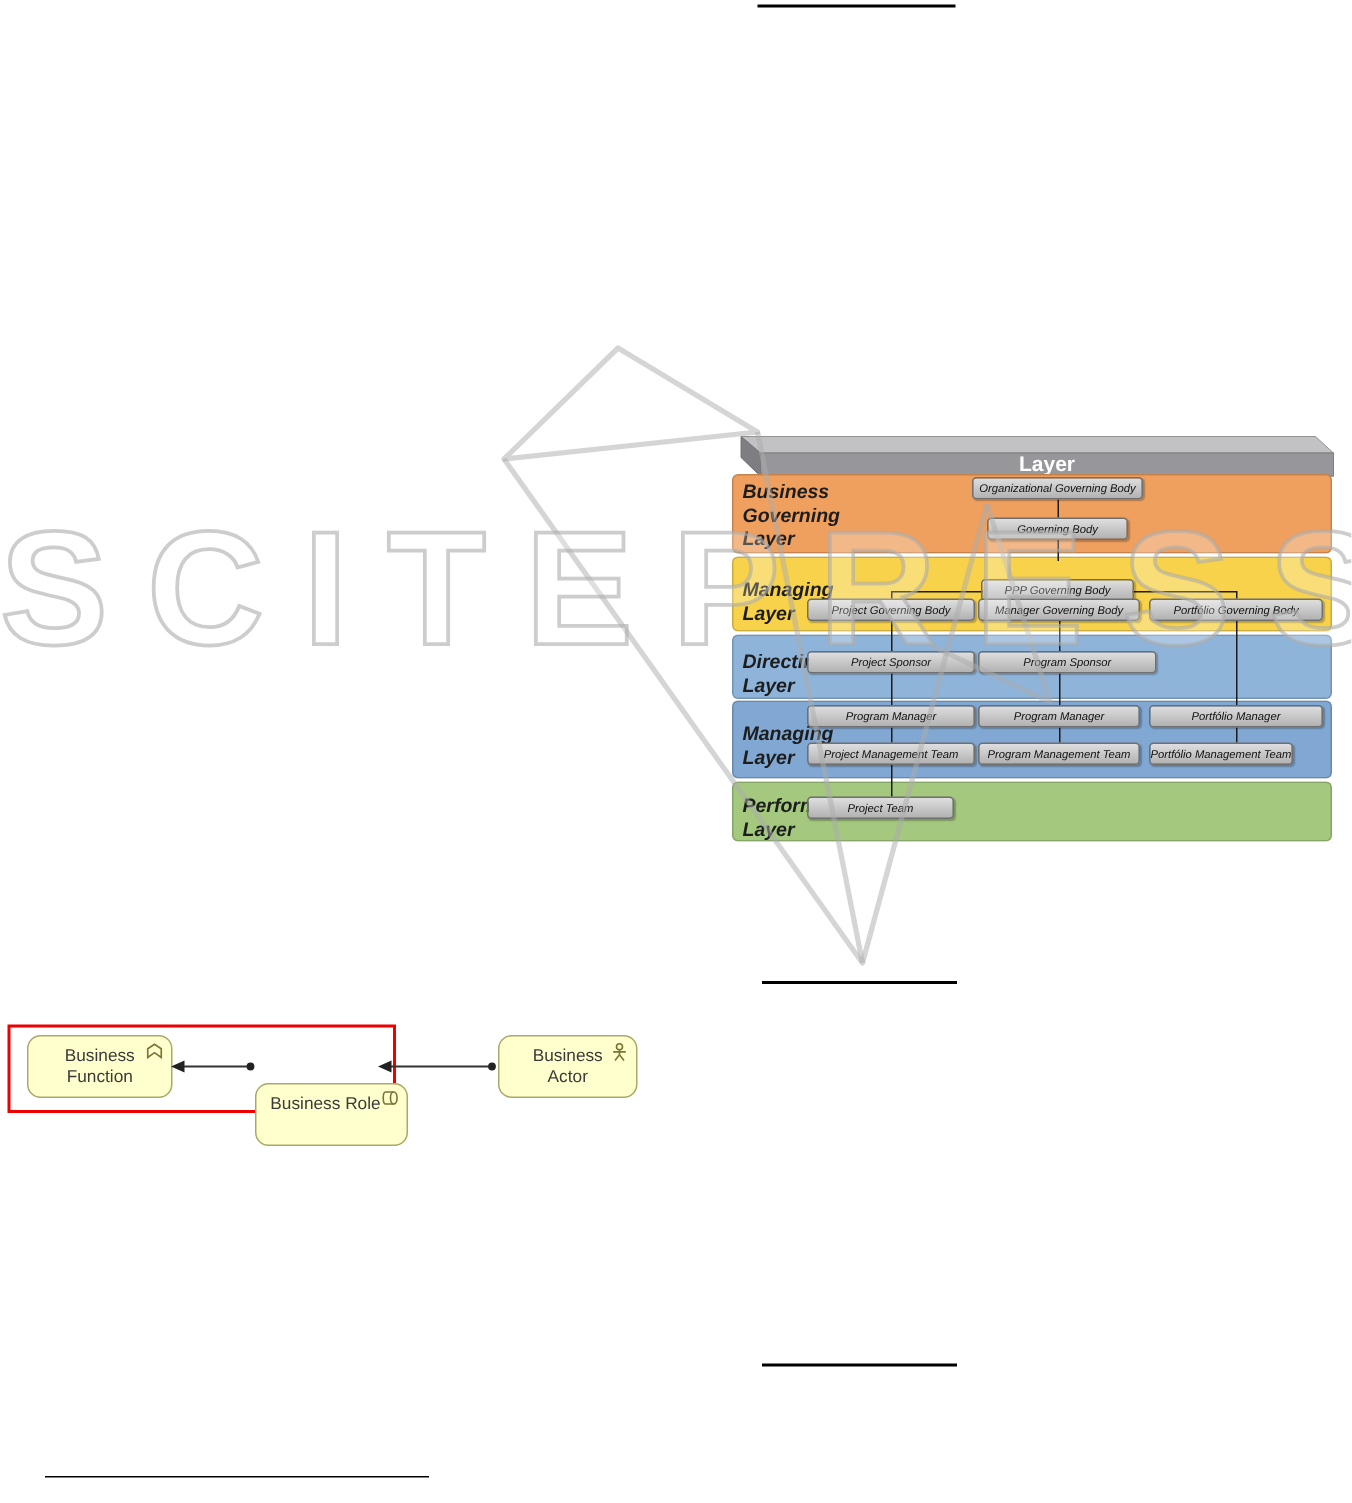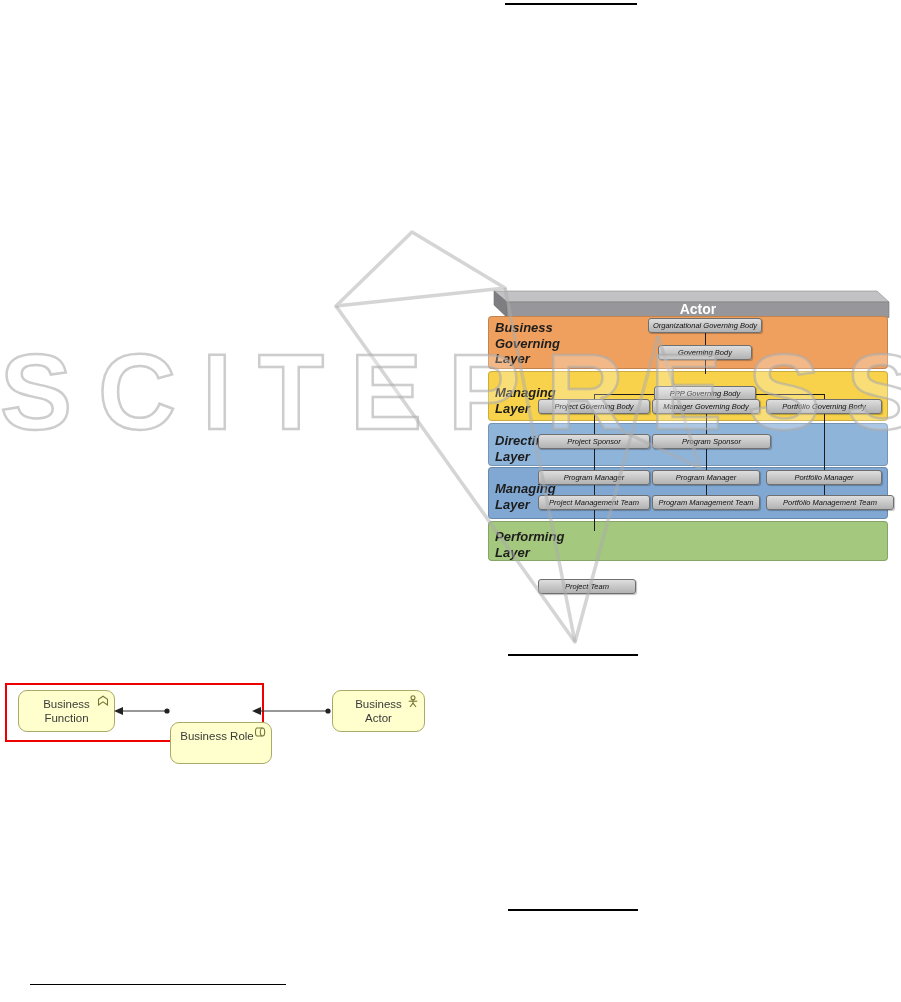--- a/index.html
+++ b/index.html
@@ -63,21 +63,21 @@
   <div class="rule" style="left:508px; top:909px; width:130px; height:2px;"></div>
   <div class="rule" style="left:30px; top:984px; width:256px; height:1px;"></div>
 
   <div class="roles">
 
     <svg class="wm-logo" style="position:absolute;left:0;top:0" width="404" height="28" viewBox="0 0 404 28">
       <polygon points="6,1 389,1 401,12 19,12" fill="#c2c2c4" stroke="#8a8a8c" stroke-width="0.6"></polygon>
       <polygon points="6,1 19,12 19,27.5 6,15" fill="#7e7e82" stroke="#6e6e72" stroke-width="0.6"></polygon>
       <polygon points="19,12 401,12 401,27.5 19,27.5" fill="#97979b" stroke="#77777b" stroke-width="0.6"></polygon>
     </svg>
-    <div class="roles-title">Actor</div>
+    <div class="roles-title">Layer</div>
 
     <div class="band band-0"></div>
     <div class="band band-1"></div>
     <div class="band band-2"></div>
     <div class="band band-3"></div>
     <div class="band band-4"></div>
 
     <div class="layer-label" style="top:30px">Business Governing Layer</div>
     <div class="layer-label" style="top:95px">Managing Layer</div>
     <div class="layer-label" style="top:143px">Directing Layer</div>
@@ -106,22 +106,22 @@
     <div class="rbox" style="left:50px;  top:109px; width:112px;">Project Governing Body</div>
     <div class="rbox" style="left:164px; top:109px; width:108px;">Manager Governing Body</div>
     <div class="rbox" style="left:278px; top:109px; width:116px;">Portfólio Governing Body</div>
     <div class="rbox" style="left:50px;  top:144px; width:112px;">Project Sponsor</div>
     <div class="rbox" style="left:164px; top:144px; width:119px;">Program Sponsor</div>
     <div class="rbox" style="left:50px;  top:180px; width:112px;">Program Manager</div>
     <div class="rbox" style="left:164px; top:180px; width:108px;">Program Manager</div>
     <div class="rbox" style="left:278px; top:180px; width:116px;">Portfólio Manager</div>
     <div class="rbox" style="left:50px;  top:205px; width:112px;">Project Management Team</div>
     <div class="rbox" style="left:164px; top:205px; width:108px;">Program Management Team</div>
-    <div class="rbox" style="left:278px; top:205px; width:128px;">Portfólio Management Team</div>
-    <div class="rbox" style="left:50px;  top:241px; width:98px;margin-top:48px;">Project Team</div>
+    <div class="rbox" style="left:278px; top:205px; width:96px;">Portfólio Management Team</div>
+    <div class="rbox" style="left:50px;  top:241px; width:98px;">Project Team</div>
   </div>
 
   <div class="arch">
 
     <div class="highlight-rect"></div>
 
     <div class="arch-box" style="left:18px; top:690px; width:97px;">
       <span>Business Function</span>
       <svg class="arch-icon" width="12" height="11" viewBox="0 0 12 11">
         <path d="M1.5,10 L1.5,4.2 L6,1.2 L10.5,4.2 L10.5,10 L6,6.8 Z" fill="none" stroke="#767637" stroke-width="1.1"></path>

